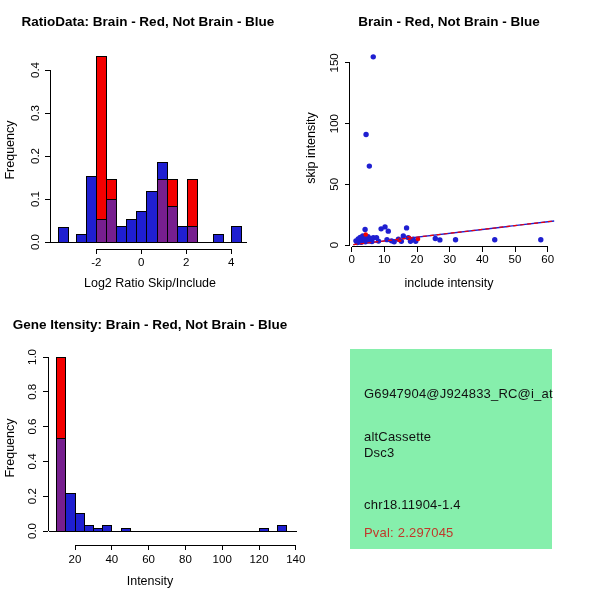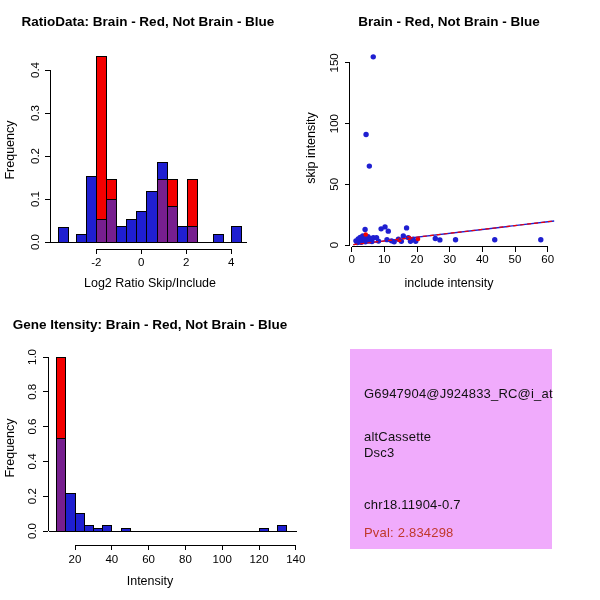--- a/index.html
+++ b/index.html
@@ -178,20 +178,20 @@
       <text x="36" y="426.6" class="tick" text-anchor="middle" transform="rotate(-90 36 426.6)">0.6</text>
       <line x1="43" y1="391.79999999999995" x2="48" y2="391.79999999999995" stroke="#000000" shape-rendering="crispEdges"></line>
       <text x="36" y="391.79999999999995" class="tick" text-anchor="middle" transform="rotate(-90 36 391.79999999999995)">0.8</text>
       <line x1="43" y1="357" x2="48" y2="357" stroke="#000000" shape-rendering="crispEdges"></line>
       <text x="36" y="357" class="tick" text-anchor="middle" transform="rotate(-90 36 357)">1.0</text>
       <text x="150" y="329" class="title" text-anchor="middle">Gene Itensity: Brain - Red, Not Brain - Blue</text>
       <text x="150" y="585" class="axlab" text-anchor="middle">Intensity</text>
       <text x="14" y="448" class="axlab" text-anchor="middle" transform="rotate(-90 14 448)">Frequency</text>
     </svg>
 
-  <div id="info-box" style="left: 350px; top: 349px; width: 202px; height: 200px; background: #f0abfc;">
+  <div id="info-box" style="left: 350px; top: 349px; width: 202px; height: 200px; background: #86efac;">
     <div class="iline" style="top:37px">G6947904@J924833_RC@i_at</div>
     <div class="iline" style="top:80px">altCassette</div>
     <div class="iline" style="top:96px">Dsc3</div>
-    <div class="iline" style="top:148px">chr18.11904-0.7</div>
-    <div class="iline" style="top: 176px; color: rgb(192, 57, 43);">Pval: 2.834298</div>
+    <div class="iline" style="top:148px">chr18.11904-1.4</div>
+    <div class="iline" style="top: 176px; color: rgb(192, 57, 43);">Pval: 2.297045</div>
   </div>
 </div>
 
 </body></html>

